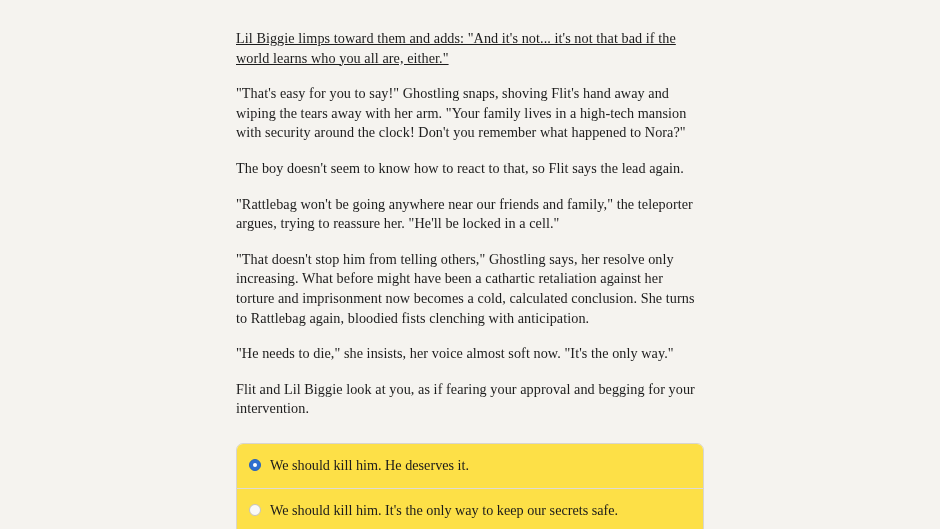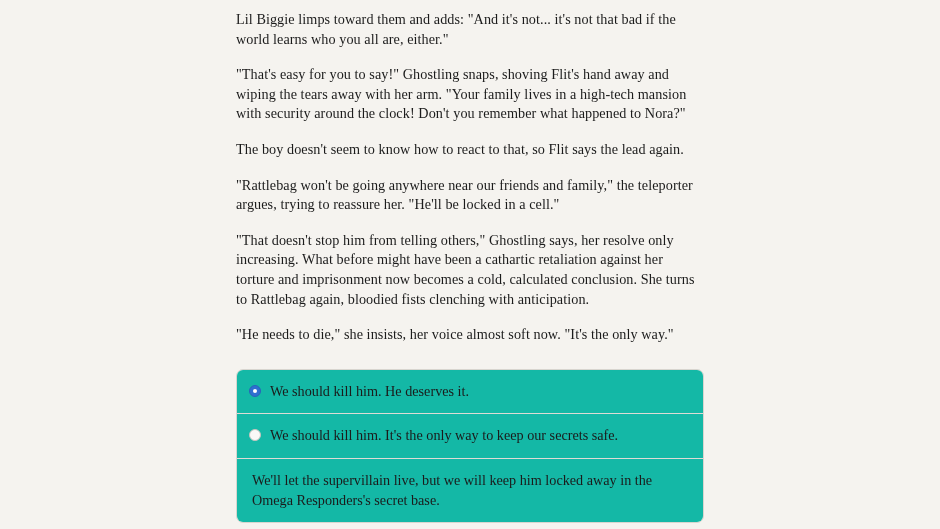--- a/index.html
+++ b/index.html
@@ -32,34 +32,35 @@
     color: #1b1b1b;
     margin: 0;
     padding: 0;
     text-align: left;
     letter-spacing: 0.005em;
   }
   .passage + .passage {
     margin-top: 16px;
   }
   .first-passage {
-    margin-top: 10px;
+    margin-top: 29px;
+    text-decoration: underline;
   }
   .choices {
     margin-top: 24px;
     border: 1px solid #d8d5cf;
     border-radius: 7px;
     background: #f7f6f3;
     overflow: hidden;
   }
   .choice {
     display: flex;
     align-items: flex-start;
     padding: 12px 14px 12px 12px;
-    background: #14b8a6;
+    background: #fde047;
     cursor: pointer;
   }
   .choice + .choice {
     border-top: 1px solid #dedbd5;
   }
   .radio {
     flex: 0 0 auto;
     width: 12px;
     height: 12px;
     border-radius: 50%;
@@ -102,20 +103,21 @@
 
 <div class="page">
   <div class="story-column">
 
     <p class="passage first-passage">Lil Biggie limps toward them and adds: "And it's not... it's not that bad if the world learns who you all are, either."</p>
     <p class="passage">"That's easy for you to say!" Ghostling snaps, shoving Flit's hand away and wiping the tears away with her arm. "Your family lives in a high-tech mansion with security around the clock! Don't you remember what happened to Nora?"</p>
     <p class="passage">The boy doesn't seem to know how to react to that, so Flit says the lead again.</p>
     <p class="passage">"Rattlebag won't be going anywhere near our friends and family," the teleporter argues, trying to reassure her. "He'll be locked in a cell."</p>
     <p class="passage">"That doesn't stop him from telling others," Ghostling says, her resolve only increasing. What before might have been a cathartic retaliation against her torture and imprisonment now becomes a cold, calculated conclusion. She turns to Rattlebag again, bloodied fists clenching with anticipation.</p>
     <p class="passage">"He needs to die," she insists, her voice almost soft now. "It's the only way."</p>
+    <p class="passage">Flit and Lil Biggie look at you, as if fearing your approval and begging for your intervention.</p>
 
     <div class="choices">
 
       <div class="choice">
         <span class="radio selected"></span>
         <span class="choice-label">We should kill him. He deserves it.</span>
       </div>
 
       <div class="choice">
         <span class="radio"></span>

